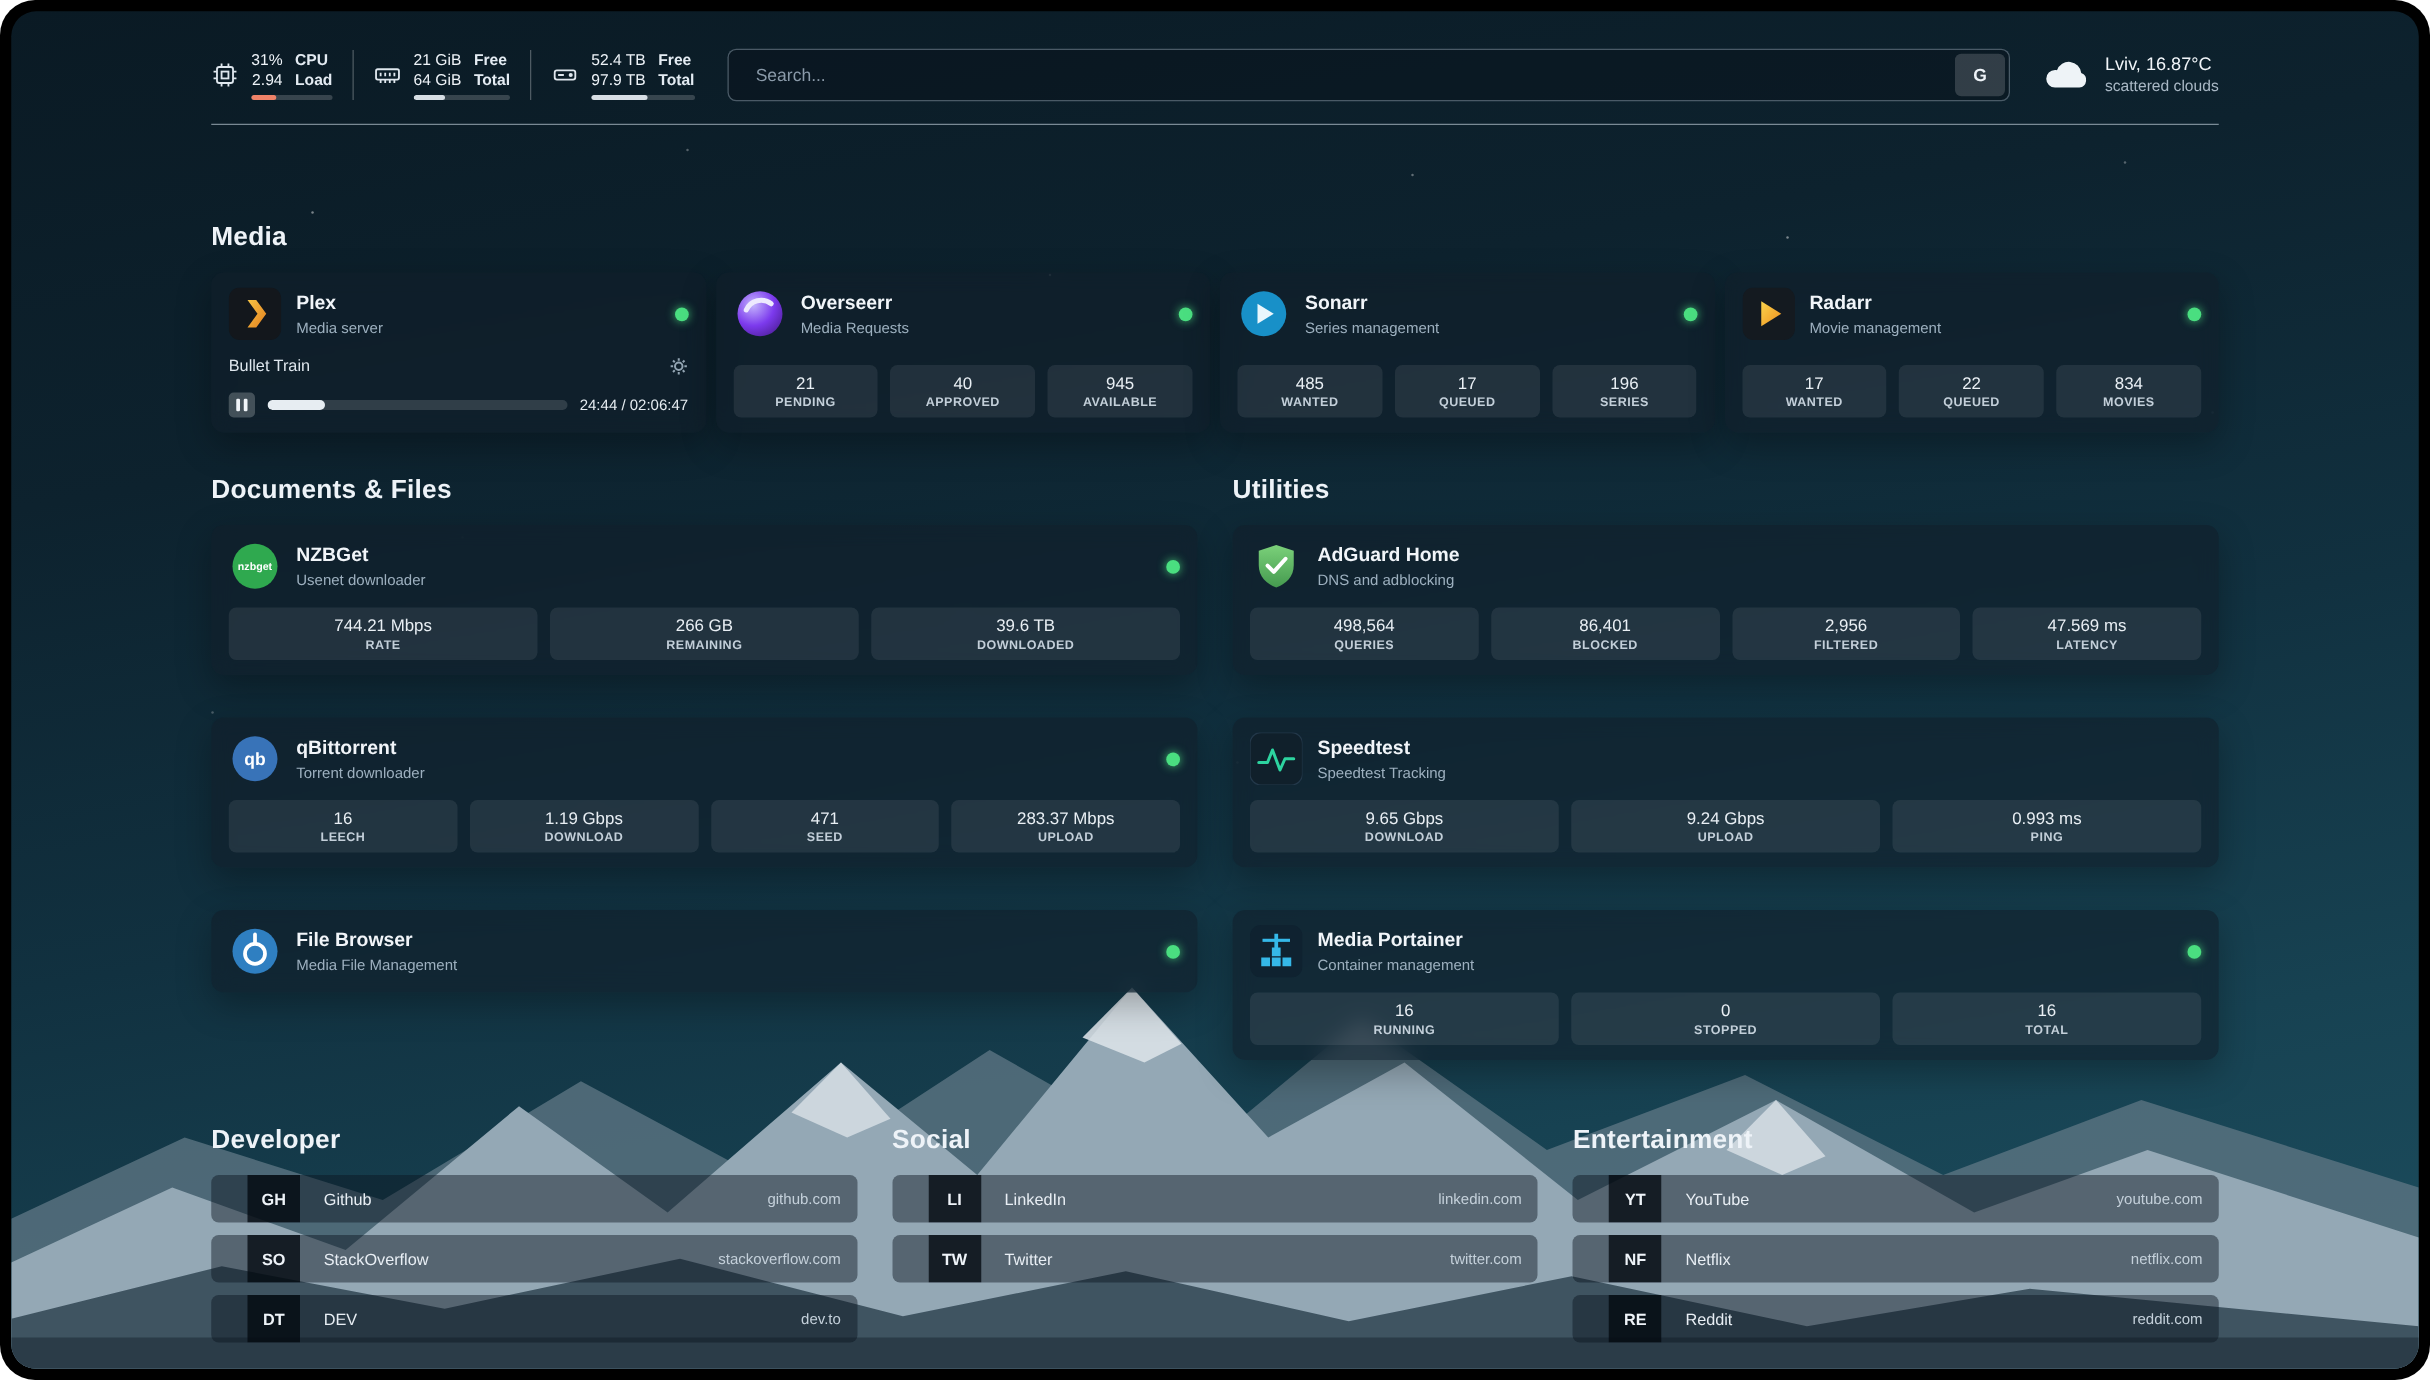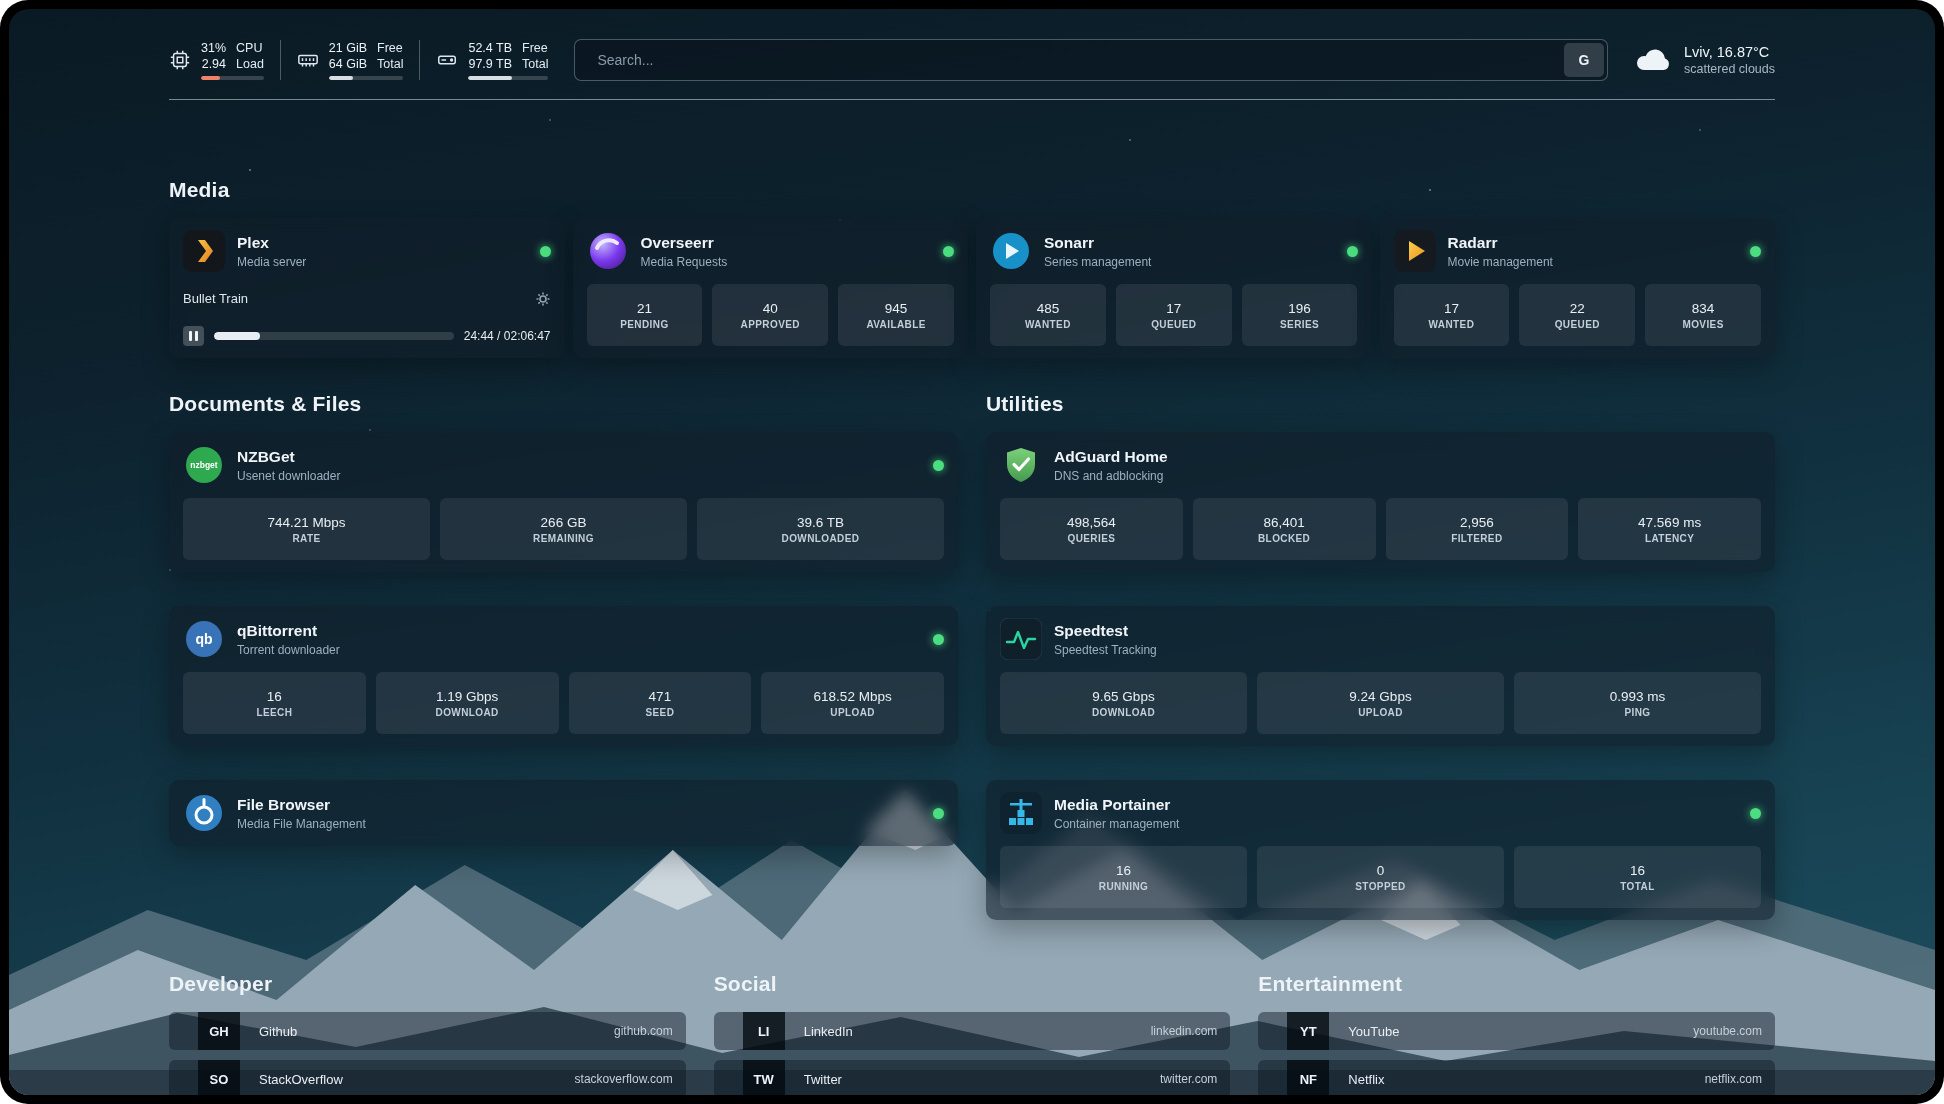--- a/index.html
+++ b/index.html
@@ -19,21 +19,21 @@
 
   
   .topbar { display: flex; align-items: center; margin-top: 30px; }
   .metrics { display: flex; align-items: center; }
   .metric { display: flex; align-items: center; gap: 10px; }
   .metric + .metric { margin-left: 16px; padding-left: 16px; border-left: 1px solid rgba(255,255,255,.28); }
   .m-icon { display: flex; align-items: center; color: #dfe7ee; }
   .m-body { display: flex; flex-direction: column; gap: 4px; }
   .m-rows { display: flex; gap: 10px; font-size: 12.5px; line-height: 1.3; }
   .m-vals { display: flex; flex-direction: column; align-items: flex-end; color: #eef3f8; }
-  .m-labs { display: flex; flex-direction: column; color: #e3ebf2; font-weight: 400; }
+  .m-labs { display: flex; flex-direction: column; color: #e3ebf2; font-weight: 700; }
   .m-bar { height: 4px; border-radius: 2px; background: rgba(255,255,255,.18); overflow: hidden; }
   .m-fill { height: 100%; border-radius: 2px; background: #d7dee4; }
   .m-fill.cpu { background: #ef8268; }
 
   .search-box { flex: 1; position: relative; margin: 0 26px; }
   .search-box input { width: 100%; height: 42px; background: rgba(8,17,26,.45); border: 1px solid rgba(152,170,186,.45);
     border-radius: 7px; color: #e8eef4; font-size: 14px; padding: 0 54px 0 22px; outline: none; font-family: inherit; }
   .search-box input::placeholder { color: #8a9aa9; }
   .search-btn { position: absolute; right: 4px; top: 4px; width: 40px; height: 34px; border: none; border-radius: 5px;
     background: rgba(255,255,255,.16); color: #eef3f8; font-size: 14px; font-weight: 700; cursor: pointer; }
@@ -54,21 +54,21 @@
           box-shadow: 0 10px 28px rgba(0,0,0,.28); backdrop-filter: blur(8px); cursor: pointer; }
   .media-grid .card { min-height: 128px; display: flex; flex-direction: column; justify-content: space-between; }
   .card-header { display: flex; align-items: center; gap: 12px; }
   .svc-icon { width: 42px; height: 42px; flex: none; display: flex; align-items: center; justify-content: center; }
   .svc-text { display: flex; flex-direction: column; min-width: 0; }
   .svc-name { font-size: 15.5px; font-weight: 700; color: #f1f5f9; white-space: nowrap; }
   .svc-sub { font-size: 12px; color: #9db0bf; margin-top: 3px; white-space: nowrap; }
   .status-dot { width: 11px; height: 11px; border-radius: 50%; background: #4ade80; margin-left: auto; flex: none;
                 box-shadow: 0 0 8px rgba(74,222,128,.85); }
   .stats-row { display: flex; gap: 10px; margin-top: 12px; }
-  .stat { flex: 1; min-width: 0; background: rgba(255,255,255,.08); border-radius: 6px; height: 62px;
+  .stat { flex: 1; min-width: 0; background: rgba(255,255,255,.08); border-radius: 6px; height: 42px;
           display: flex; flex-direction: column; align-items: center; justify-content: center; gap: 3px; }
   .stat-value { font-size: 13.5px; color: #e9eff4; white-space: nowrap; }
   .stat-label { font-size: 10px; font-weight: 700; letter-spacing: .4px; color: #c3cfd9; white-space: nowrap; }
 
   
   .plex-track { display: flex; align-items: flex-start; justify-content: space-between; margin-top: 8px; }
   .now-playing { font-size: 13px; color: #dfe7ee; }
   .gear { display: flex; align-items: center; }
   .player-row { display: flex; align-items: center; gap: 10px; margin-top: 8px; }
   .pause { display: inline-flex; gap: 3px; background: rgba(255,255,255,.22); border-radius: 4px; padding: 5px 6px; cursor: pointer; }
@@ -412,21 +412,21 @@
               </div>
               <div class="stat">
                 <span class="stat-value">1.19 Gbps</span>
                 <span class="stat-label">DOWNLOAD</span>
               </div>
               <div class="stat">
                 <span class="stat-value">471</span>
                 <span class="stat-label">SEED</span>
               </div>
               <div class="stat">
-                <span class="stat-value">618.52 Mbps</span>
+                <span class="stat-value">283.37 Mbps</span>
                 <span class="stat-label">UPLOAD</span>
               </div>
             </div>
           </div>
 
           <div class="card">
             <div class="card-header">
               <span class="svc-icon">
                 <svg width="42" height="42" viewBox="0 0 42 42">
                   <circle cx="21" cy="21" r="18" fill="#2f7fc1"></circle>

